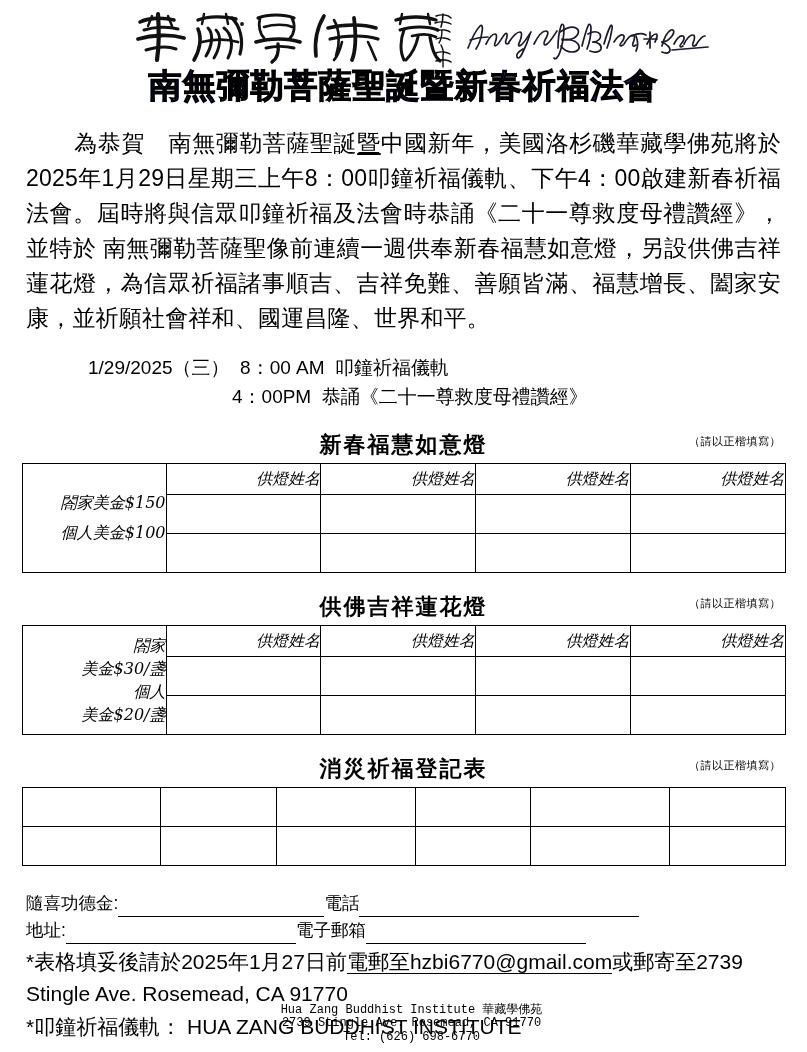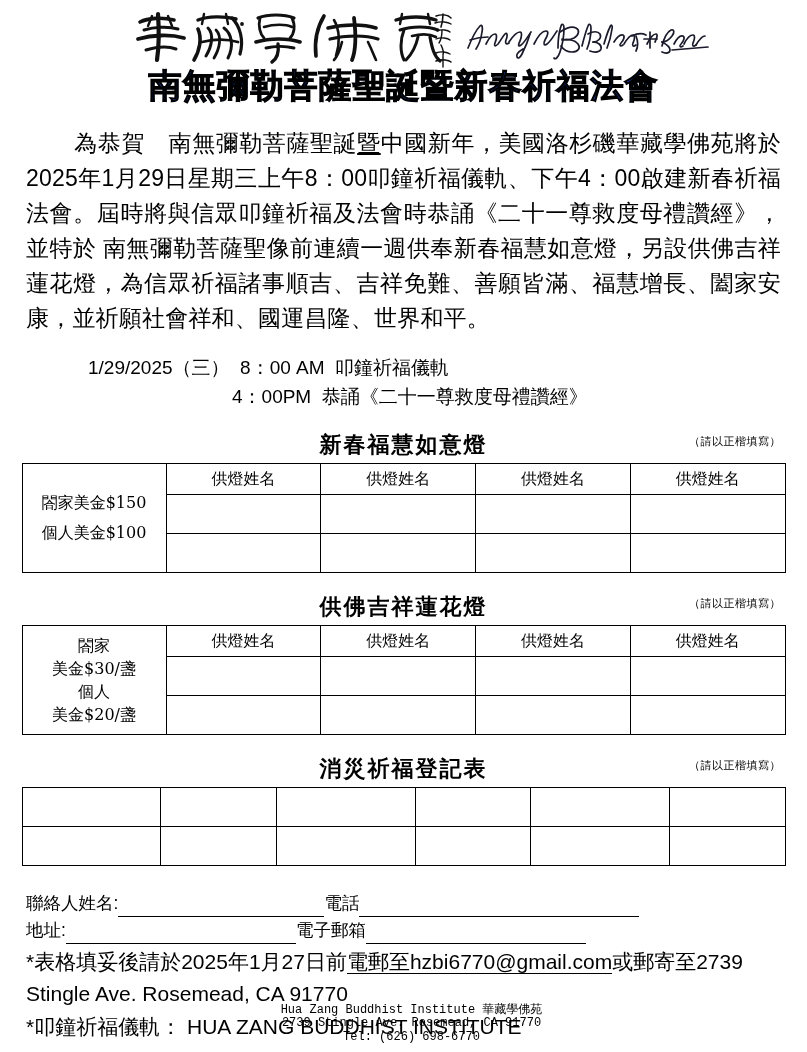--- a/index.html
+++ b/index.html
@@ -106,23 +106,24 @@
   table.form-table {
     border-collapse: collapse;
     width: 764px;
     margin: 0 auto;
     table-layout: fixed;
   }
   table.form-table td {
     border: 1.4px solid #000;
     font-family: "DejaVu Serif", serif;
     font-size: 16px;
-    text-align: center;
+    text-align: right;
     vertical-align: middle;
     padding: 0;
+    font-style: italic;
   }
   .hdr-row td { height: 30px; }
   .blank-row td { height: 38px; }
   .left-label {
     width: 143px;
     line-height: 1.9;
     font-size: 16px;
   }
   .left-label.tight { line-height: 1.45; }
 
@@ -375,21 +376,21 @@
         <td></td>
         <td></td>
         <td></td>
         <td></td>
       </tr>
     </tbody>
   </table>
 </div>
 
 <div class="contact">
-  <div class="contact-row"><span>聯絡人姓名:</span><span class="fill fill-name"></span><span>電話</span><span class="fill fill-phone"></span></div>
+  <div class="contact-row"><span>隨喜功德金:</span><span class="fill fill-name"></span><span>電話</span><span class="fill fill-phone"></span></div>
   <div class="contact-row"><span>地址:</span><span class="fill fill-addr"></span><span>電子郵箱</span><span class="fill fill-email"></span></div>
 </div>
 
 <div class="note-line"><span>*表格填妥後請於2025年1月27日前</span><span class="u">電郵至hzbi6770@gmail.com</span><span>或郵寄至2739 Stingle Ave. Rosemead, CA 91770</span></div>
 
 <div class="note-line">*叩鐘祈福儀軌： HUA ZANG BUDDHIST INSTITUTE</div>
 
 <div class="footer">
   <div>Hua Zang Buddhist Institute 華藏學佛苑</div>
   <div>2739 Stingle Ave. Rosemead,  CA 91770</div>

